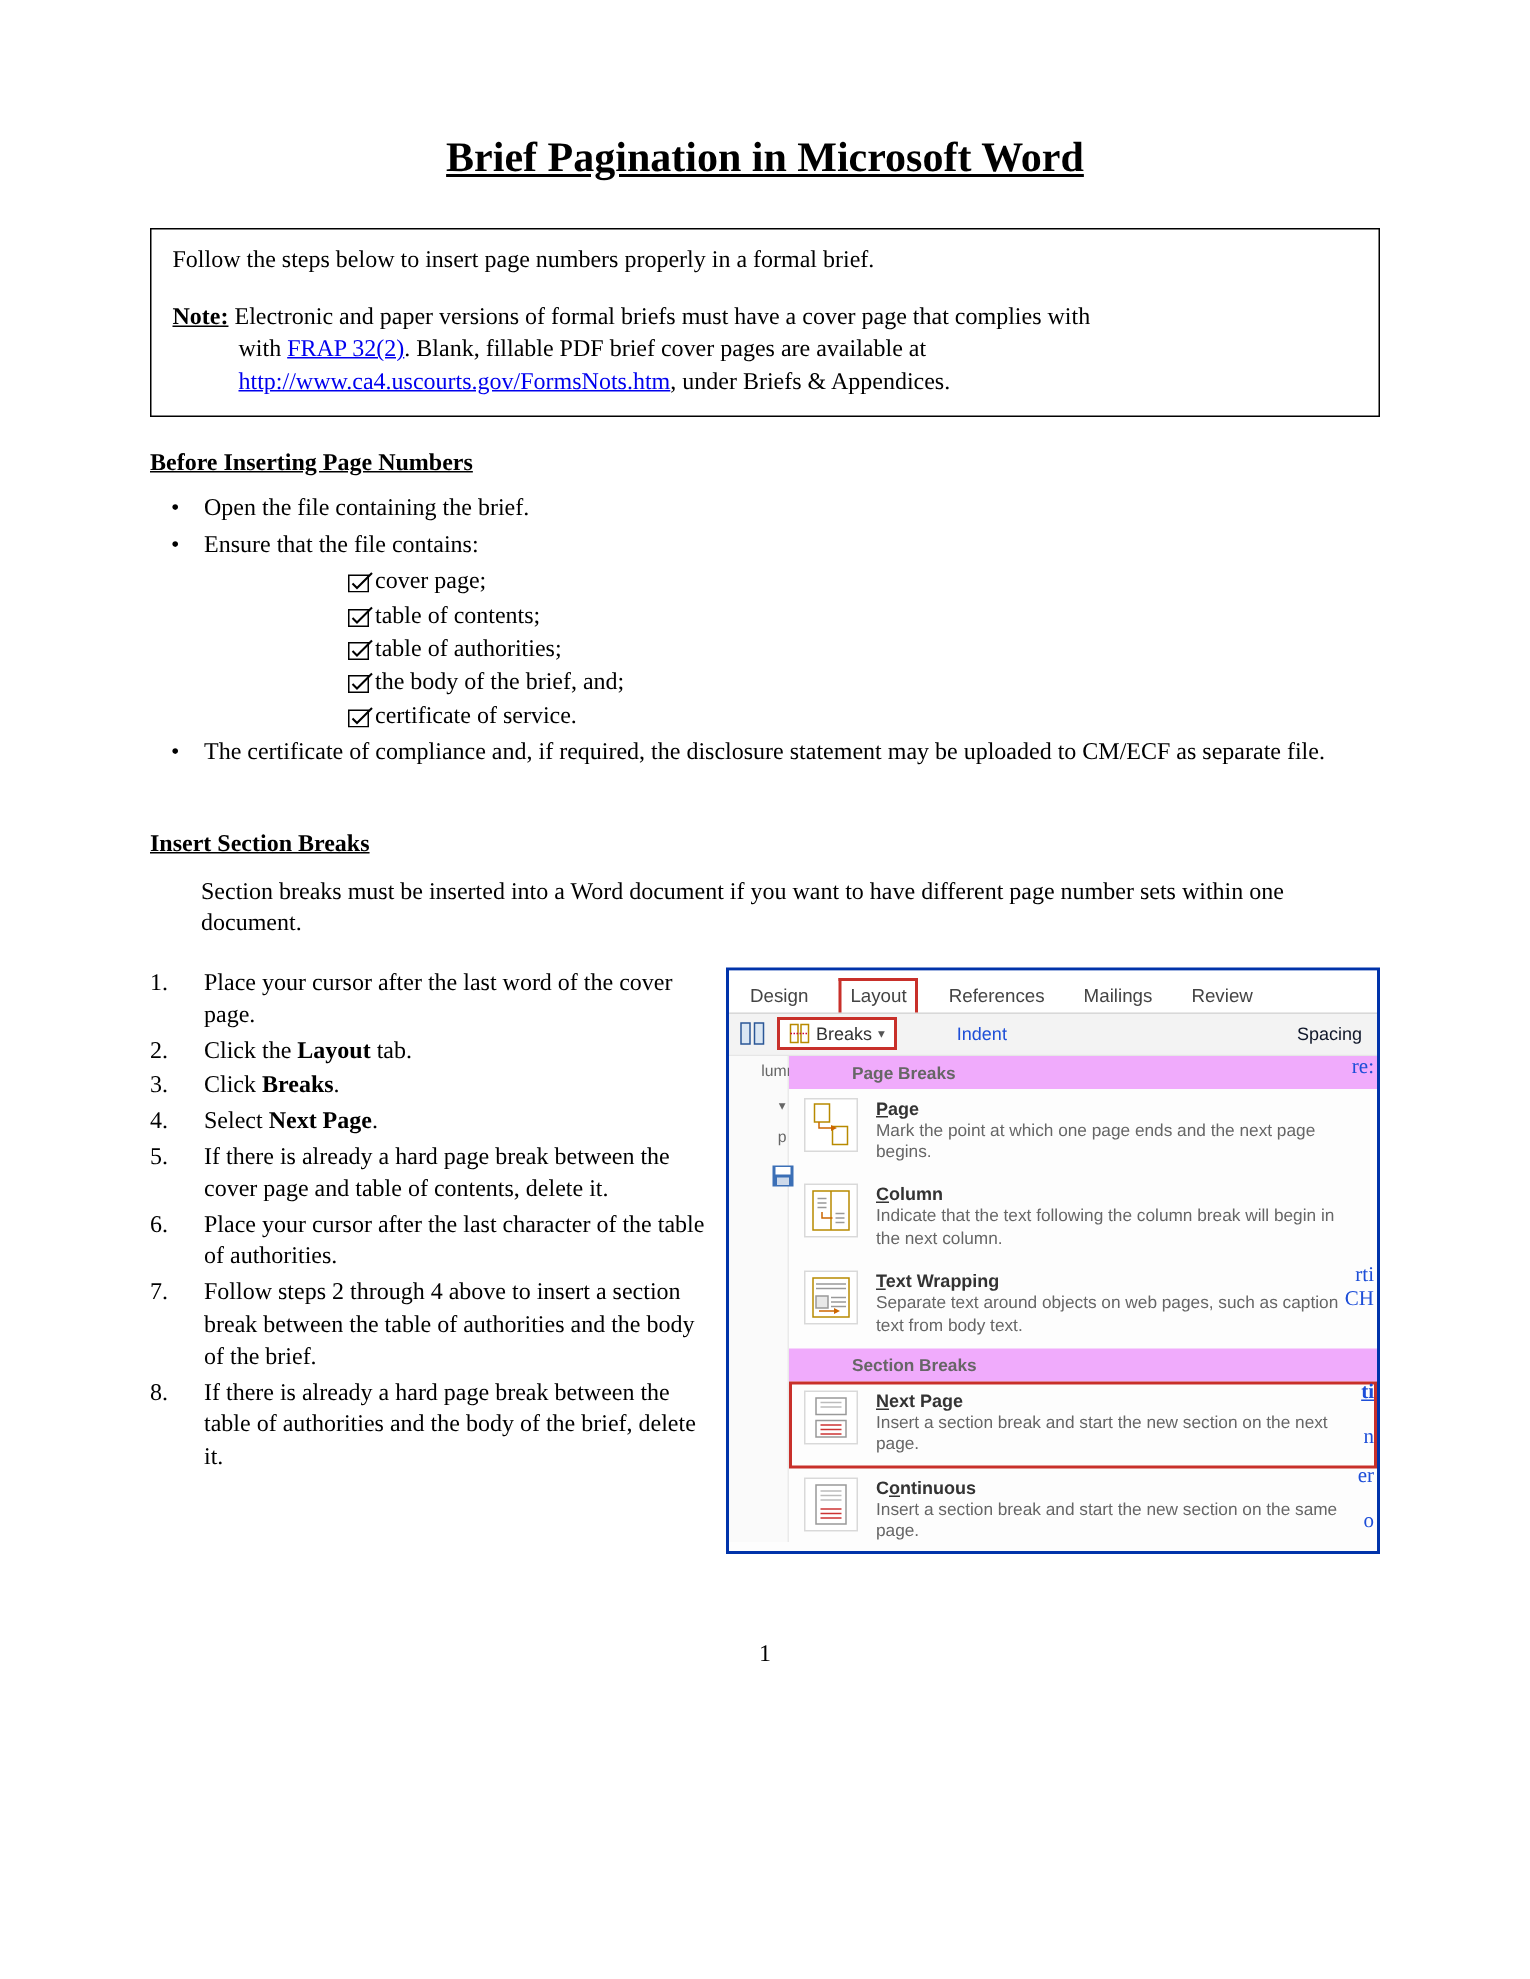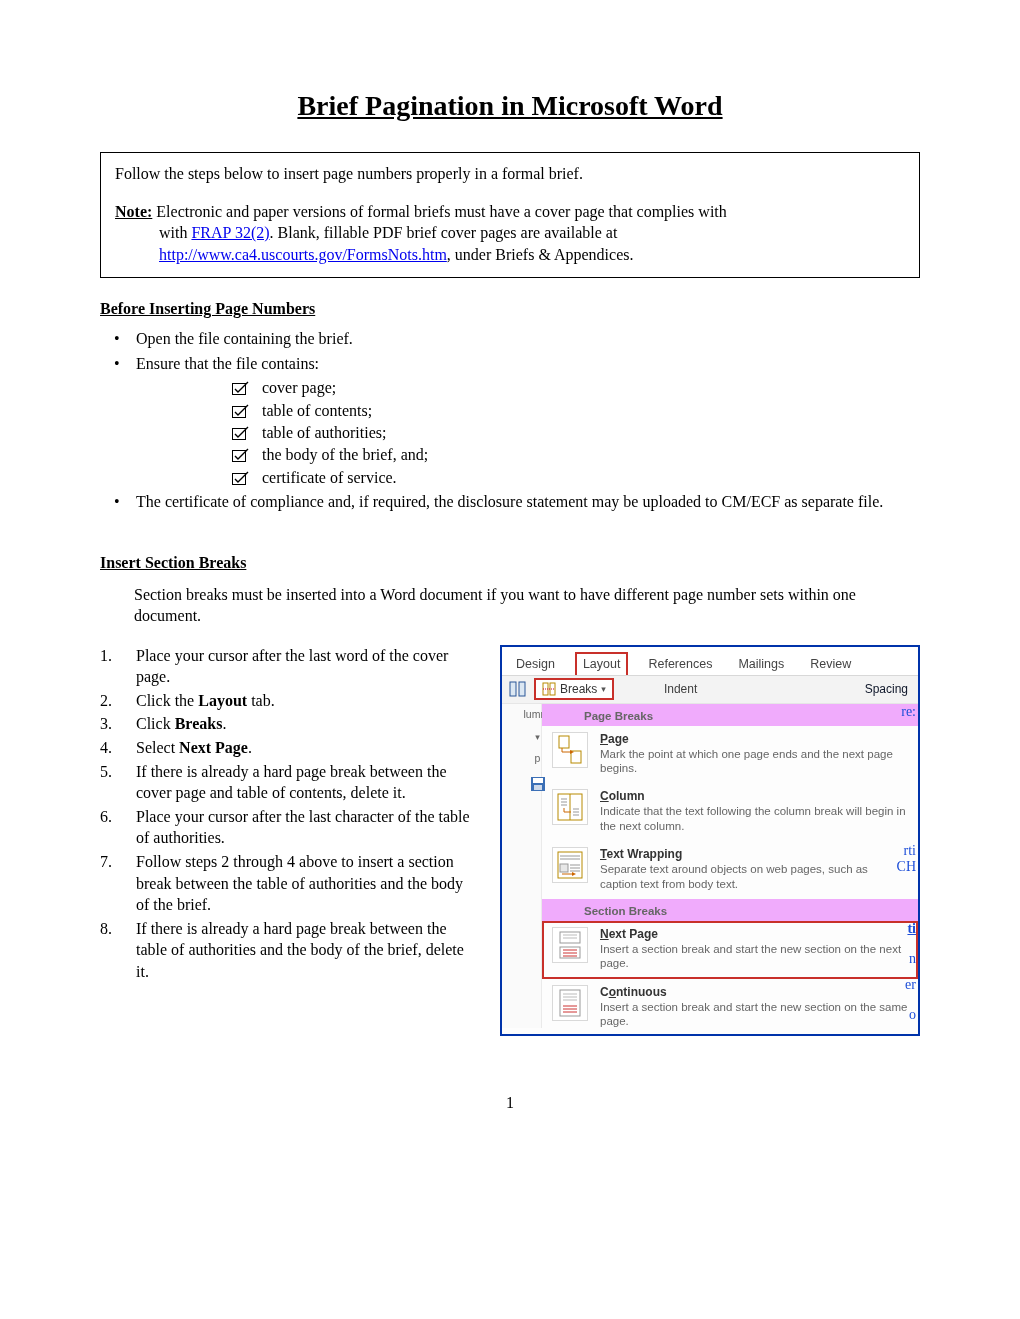--- a/index.html
+++ b/index.html
@@ -69,21 +69,20 @@
       top: 0;
     }
     .checklist {
       margin-left: 96px;
       margin-top: 2px;
       margin-bottom: 2px;
     }
     .checklist .check-item {
       display: flex;
       align-items: flex-start;
-      gap: 12px;
       line-height: 1.4;
     }
     .check-icon {
       width: 18px;
       height: 14px;
       flex: 0 0 18px;
       margin-top: 4px;
     }
     .check-icon svg {
       display: block;
@@ -95,21 +94,21 @@
       margin-bottom: 12px;
     }
     .intro-para {
       margin-left: 34px;
       margin-right: 0;
       line-height: 1.35;
       margin-bottom: 18px;
     }
     .two-col {
       display: flex;
-      gap: 20px;
+      gap: 4px;
       align-items: flex-start;
     }
     .steps-col {
       flex: 0 0 380px;
     }
     ol.steps {
       list-style: none;
       counter-reset: step;
       padding-left: 0;
     }
@@ -186,22 +185,22 @@
       margin-left: 2px;
     }
     .breaks-btn .break-icon svg {
       display: block;
     }
     .breaks-btn .caret {
       font-size: 9px;
       color: #555;
     }
     .indent-cell {
-      margin-left: 50px;
-      color: #404040;
+      margin-left: 40px;
+      color: #1d4ed8;
       font-size: 12px;
     }
     .spacing-cell {
       margin-left: auto;
       margin-right: 10px;
       color: #0f172a;
       font-size: 12px;
     }
     .dropdown {
       background: #fdfdfd;

